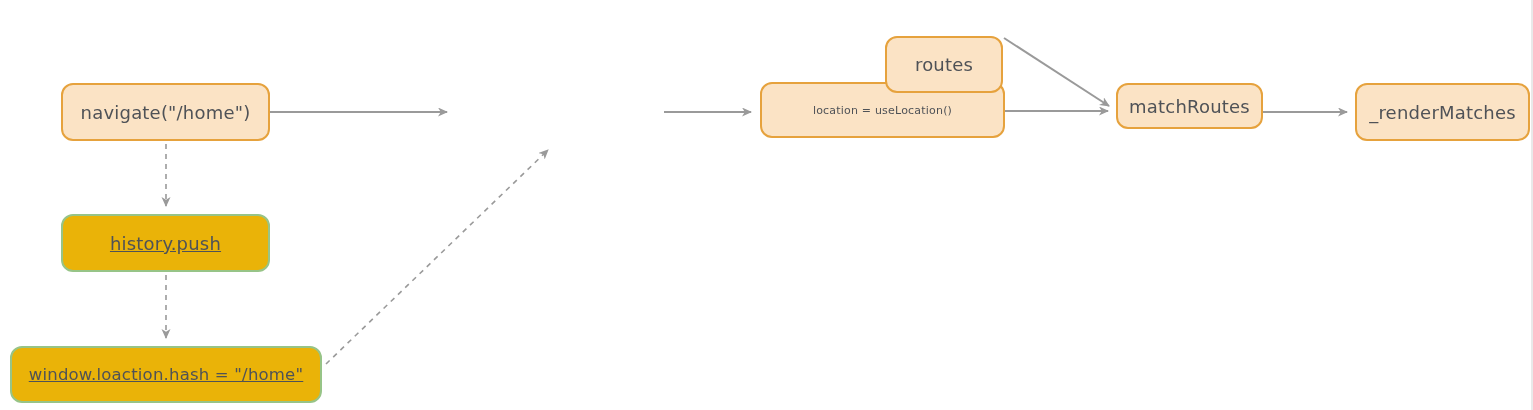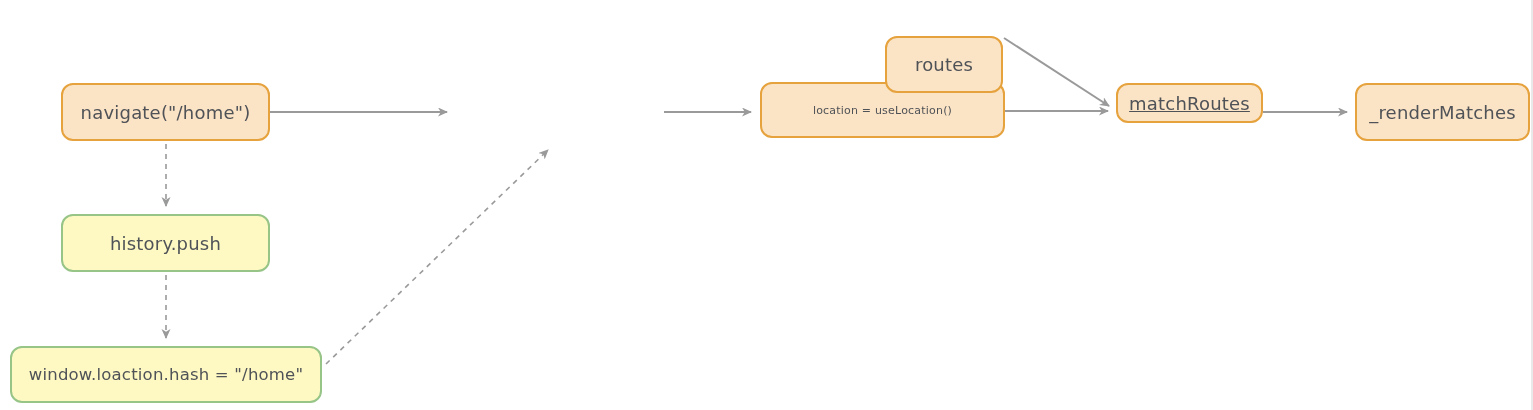--- a/index.html
+++ b/index.html
@@ -32,27 +32,27 @@
     border-radius: 12px;
     border: 2px solid;
     color: #4f5257;
     font-size: 18px;
     white-space: nowrap;
     padding: 0 8px;
     letter-spacing: 0.2px;
   }
   .node-orange { background: #fbe3c5; border-color: #e6a23d; }
   .node-purple { background: #e9daf0; border-color: #ad8bc5; }
-  .node-green  { background: #fef9c3; border-color: #97c487; }
+  .node-green  { background: #eab308; border-color: #97c487; text-decoration: underline; }
 
   .n-navigate       { left: 61px;   top: 83px;  width: 209px; height: 58px; }
   .n-set-state      { left: 455px;  top: 81px;  width: 209px; height: 59px; }
   .n-use-location   { left: 760px;  top: 82px;  width: 245px; height: 56px; font-size: 11px; }
   .n-routes         { left: 885px;  top: 6px;   width: 118px; height: 57px; margin-top: 30px; }
-  .n-match-routes   { left: 1116px; top: 83px;  width: 147px; height: 40px; text-decoration: underline; }
+  .n-match-routes   { left: 1116px; top: 83px;  width: 147px; height: 46px; }
   .n-render-matches { left: 1355px; top: 83px;  width: 175px; height: 58px; }
   .n-history-push   { left: 61px;   top: 214px; width: 209px; height: 58px; }
   .n-window-hash    { left: 10px;   top: 346px; width: 312px; height: 57px; font-size: 16.5px; }
 
   .page-edge-right {
     position: absolute;
     right: 0; top: 0;
     width: 2px; height: 410px;
     background: #e9e9e9;
   }

